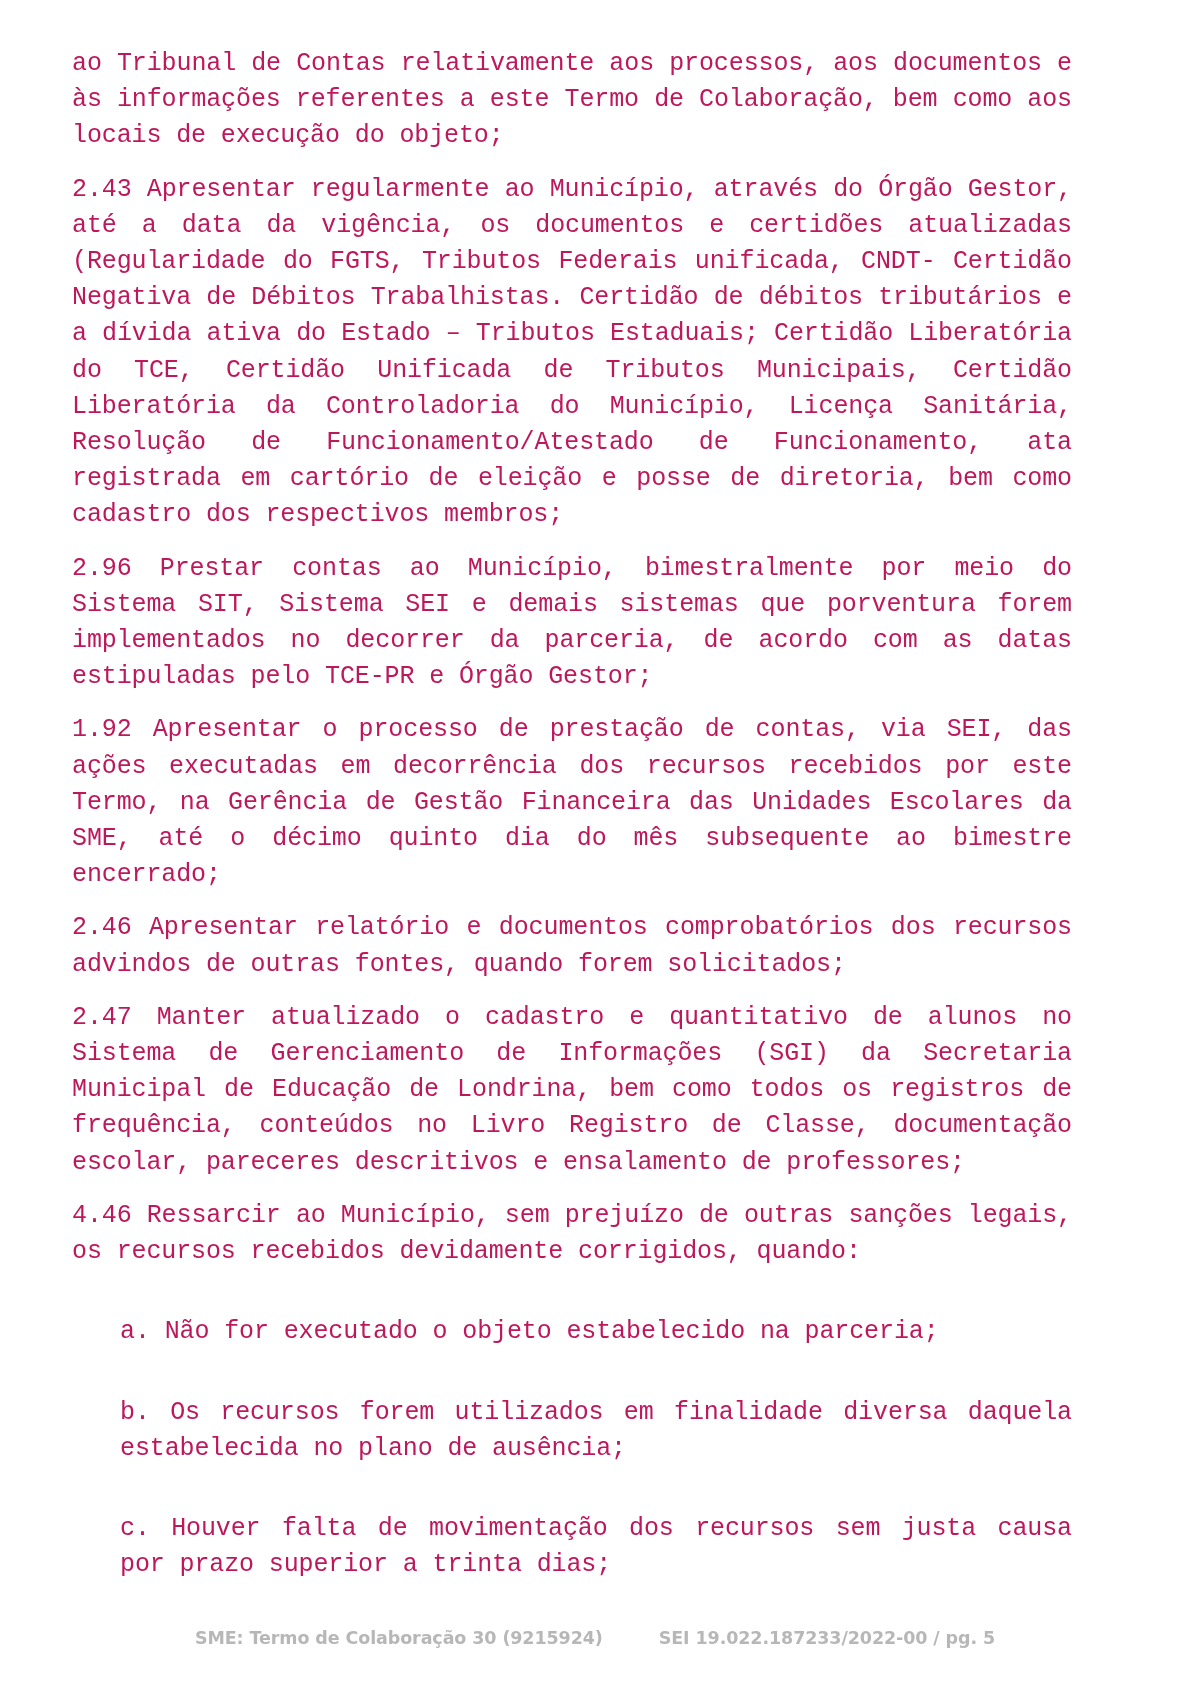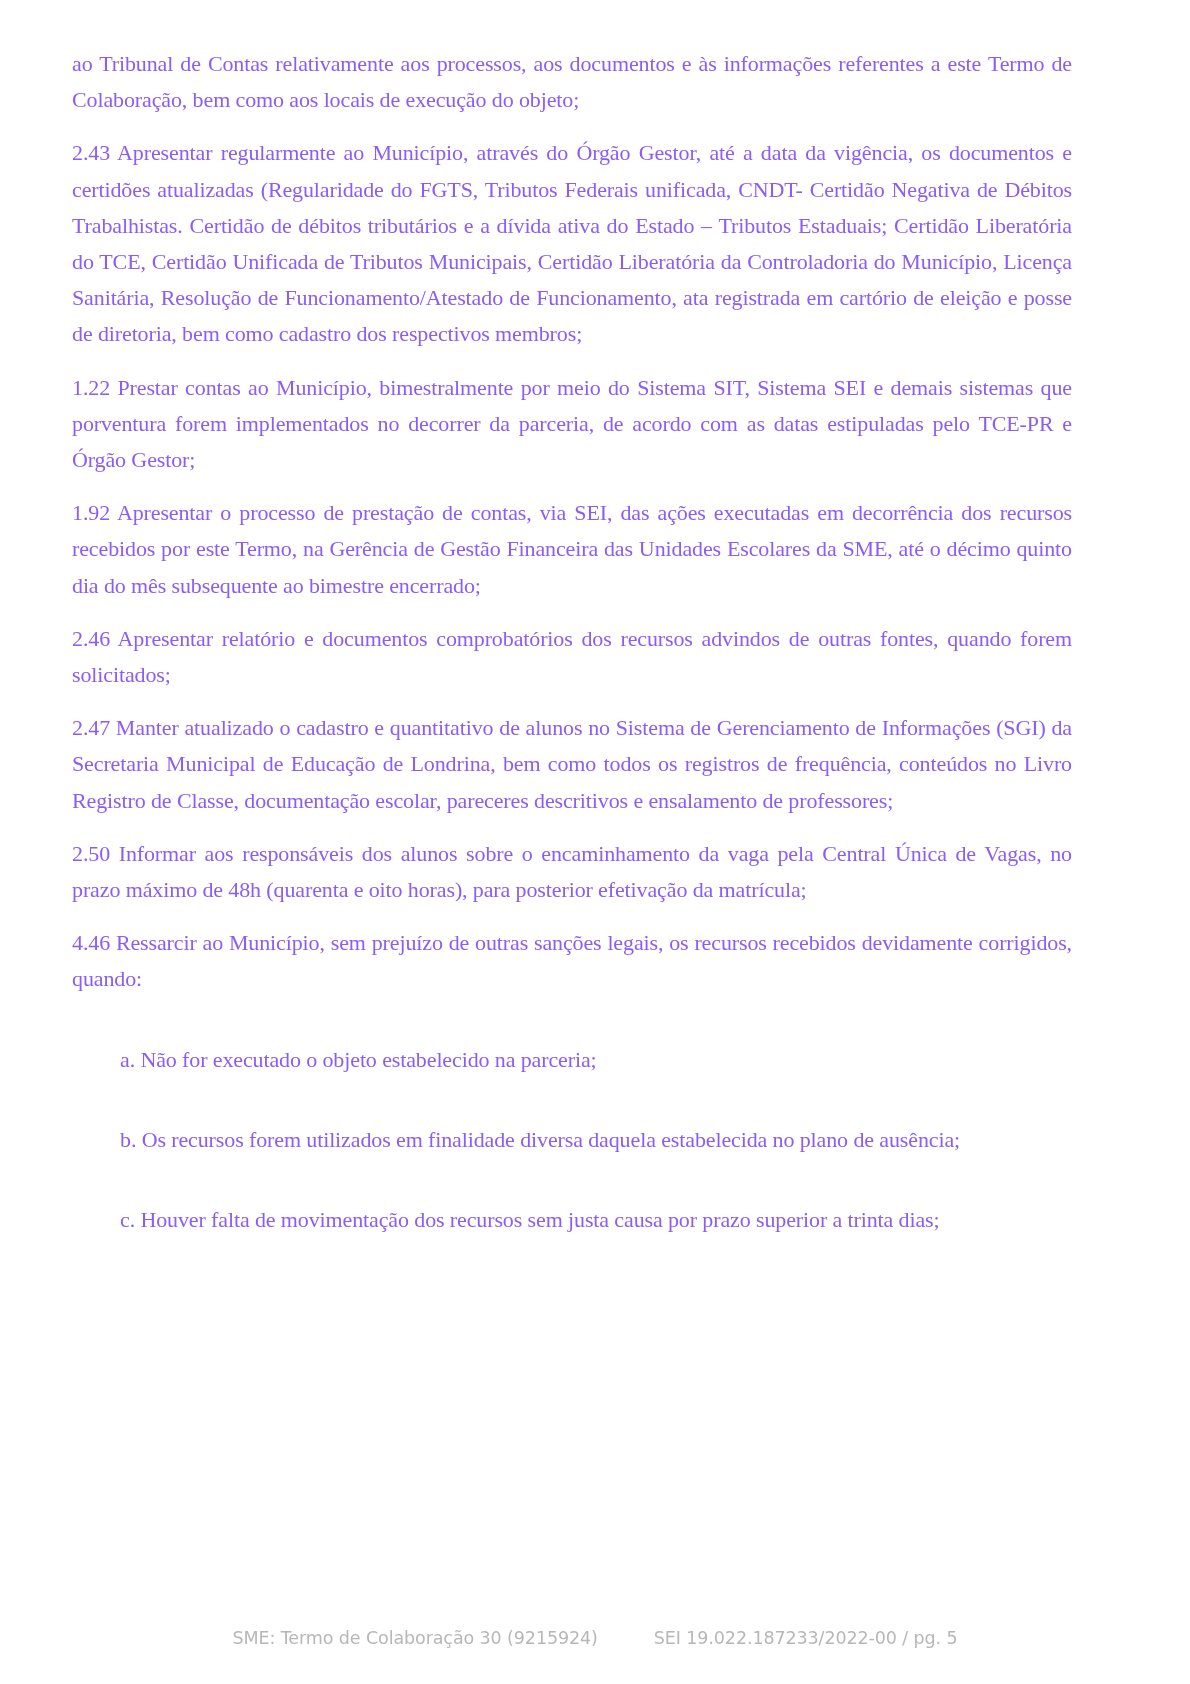--- a/index.html
+++ b/index.html
@@ -20,24 +20,24 @@
   }
 
   .doc-body {
     position: absolute;
     left: 72px;
     top: 46px;
     width: 1000px;
   }
 
   .para {
-    font-family: Liberation Serif, serif;
-    font-size: 22px;
+    font-family: Liberation Mono, monospace;
+    font-size: 25px;
     line-height: 36.2px;
-    color: #8b5cf6;
+    color: #be185d;
     text-align: justify;
     text-justify: inter-word;
     margin: 0 0 17px 0;
     hyphens: none;
     -webkit-hyphens: none;
     letter-spacing: -0.12px;
     word-spacing: 0px;
   }
 
   .para:last-of-type {
@@ -64,35 +64,35 @@
     font-size: 17.5px;
     line-height: 22px;
     color: #b7b7b7;
     letter-spacing: -0.1px;
     white-space: nowrap;
   }
 
   .footer-left,
   .footer-right {
     display: inline-block;
+    font-weight: bold;
   }
 </style>
 </head>
 <body>
 
 <div class="page">
 
   <div class="doc-body">
       <p class="para">ao Tribunal de Contas relativamente aos processos, aos documentos e às informações referentes a este Termo de Colaboração, bem como aos locais de execução do objeto;</p>
       <p class="para">2.43 Apresentar regularmente ao Município, através do Órgão Gestor, até a data da vigência, os documentos e certidões atualizadas (Regularidade do FGTS, Tributos Federais unificada, CNDT- Certidão Negativa de Débitos Trabalhistas. Certidão de débitos tributários e a dívida ativa do Estado – Tributos Estaduais; Certidão Liberatória do TCE, Certidão Unificada de Tributos Municipais, Certidão Liberatória da Controladoria do Município, Licença Sanitária, Resolução de Funcionamento/Atestado de Funcionamento, ata registrada em cartório de eleição e posse de diretoria, bem como cadastro dos respectivos membros;</p>
-      <p class="para">1.22 Prestar contas ao Município, bimestralmente por meio do Sistema SIT, Sistema SEI e demais sistemas que porventura forem implementados no decorrer da parceria, de acordo com as datas estipuladas pelo TCE-PR e Órgão Gestor;</p>
+      <p class="para">2.96 Prestar contas ao Município, bimestralmente por meio do Sistema SIT, Sistema SEI e demais sistemas que porventura forem implementados no decorrer da parceria, de acordo com as datas estipuladas pelo TCE-PR e Órgão Gestor;</p>
       <p class="para">1.92 Apresentar o processo de prestação de contas, via SEI, das ações executadas em decorrência dos recursos recebidos por este Termo, na Gerência de Gestão Financeira das Unidades Escolares da SME, até o décimo quinto dia do mês subsequente ao bimestre encerrado;</p>
       <p class="para">2.46 Apresentar relatório e documentos comprobatórios dos recursos advindos de outras fontes, quando forem solicitados;</p>
       <p class="para">2.47 Manter atualizado o cadastro e quantitativo de alunos no Sistema de Gerenciamento de Informações (SGI) da Secretaria Municipal de Educação de Londrina, bem como todos os registros de frequência, conteúdos no Livro Registro de Classe, documentação escolar, pareceres descritivos e ensalamento de professores;</p>
-      <p class="para">2.50 Informar aos responsáveis dos alunos sobre o encaminhamento da vaga pela Central Única de Vagas, no prazo máximo de 48h (quarenta e oito horas), para posterior efetivação da matrícula;</p>
       <p class="para">4.46 Ressarcir ao Município, sem prejuízo de outras sanções legais, os recursos recebidos devidamente corrigidos, quando:</p>
       <p class="para sub">a. Não for executado o objeto estabelecido na parceria;</p>
       <p class="para sub">b. Os recursos forem utilizados em finalidade diversa daquela estabelecida no plano de ausência;</p>
       <p class="para sub">c. Houver falta de movimentação dos recursos sem justa causa por prazo superior a trinta dias;</p>
     </div>
 
   <div class="footer">
     <span class="footer-left">SME: Termo de Colaboração 30 (9215924)</span>
     <span class="footer-right">SEI 19.022.187233/2022-00 / pg. 5</span>
   </div>

